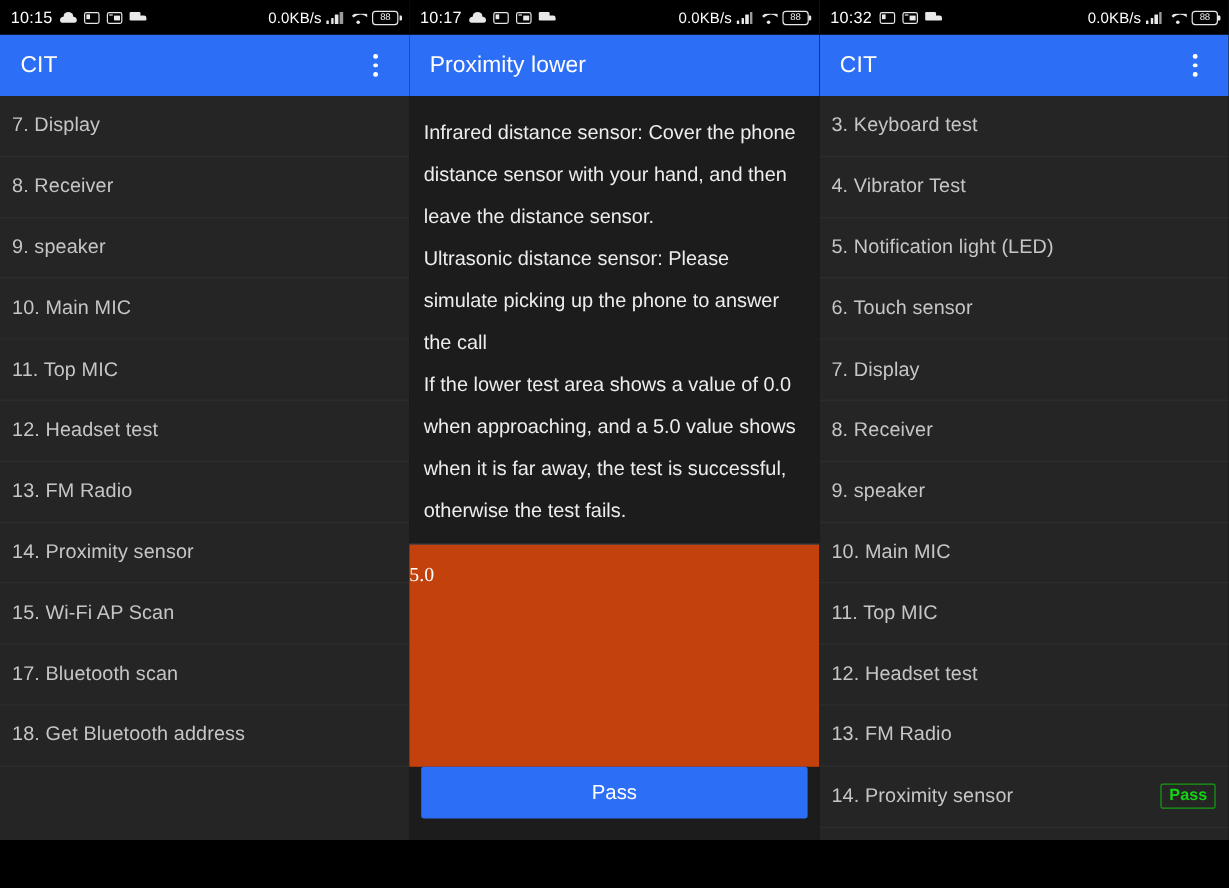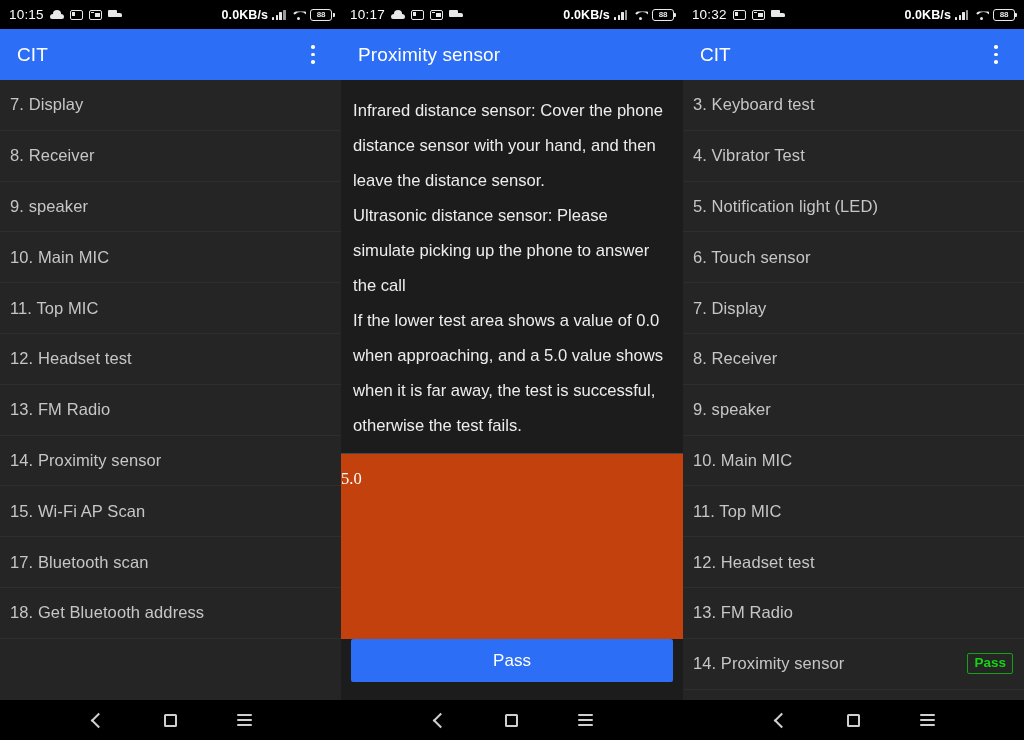--- a/index.html
+++ b/index.html
@@ -10,21 +10,21 @@
     background: #000;
     font-family: "Liberation Sans", sans-serif;
     overflow: hidden;
   }
 
   #root {
     width: 1024px;
     height: 740px;
     position: relative;
     display: flex;
-    flex-direction: column;
+    flex-direction: row;
   }
 
   .panels {
     display: flex;
     width: 1024px;
     height: 700px;
   }
 
   .panel {
     width: 341.3px;
@@ -40,21 +40,21 @@
   
   .statusbar {
     height: 29px;
     background: #000;
     display: flex;
     align-items: center;
     padding: 0 9px;
     flex: none;
   }
   .sb-left { display: flex; align-items: center; gap: 6px; }
-  .sb-right { display: flex; align-items: center; gap: 4px; margin-left: auto; font-weight: bold; }
+  .sb-right { display: flex; align-items: center; gap: 4px; margin-left: auto; }
   .sb-time {
     color: #fff;
     font-size: 13.5px;
     letter-spacing: .2px;
   }
   .sb-net {
     color: #fff;
     font-size: 12.5px;
     letter-spacing: .1px;
   }
@@ -438,21 +438,21 @@
               <i></i>
             </span>
           <span class="ic ic-wifi"></span>
           <span class="ic ic-batt">
               <span>88</span>
             </span>
         </div>
       </div>
 
       <div class="appbar">
-        <span class="appbar-title">Proximity sensor</span>
+        <span class="appbar-title">Proximity lower</span>
       </div>
 
       <div class="detail-body">
         <div class="instructions">Infrared distance sensor: Cover the phone distance sensor with your hand, and then leave the distance sensor.
  Ultrasonic distance sensor: Please simulate picking up the phone to answer the call
  If the lower test area shows a value of 0.0 when approaching, and a 5.0 value shows when it is far away, the test is successful, otherwise the test fails.</div>
         <div class="value-area">
           <span class="value-text">5.0</span>
         </div>
         <div class="btn-bar">

